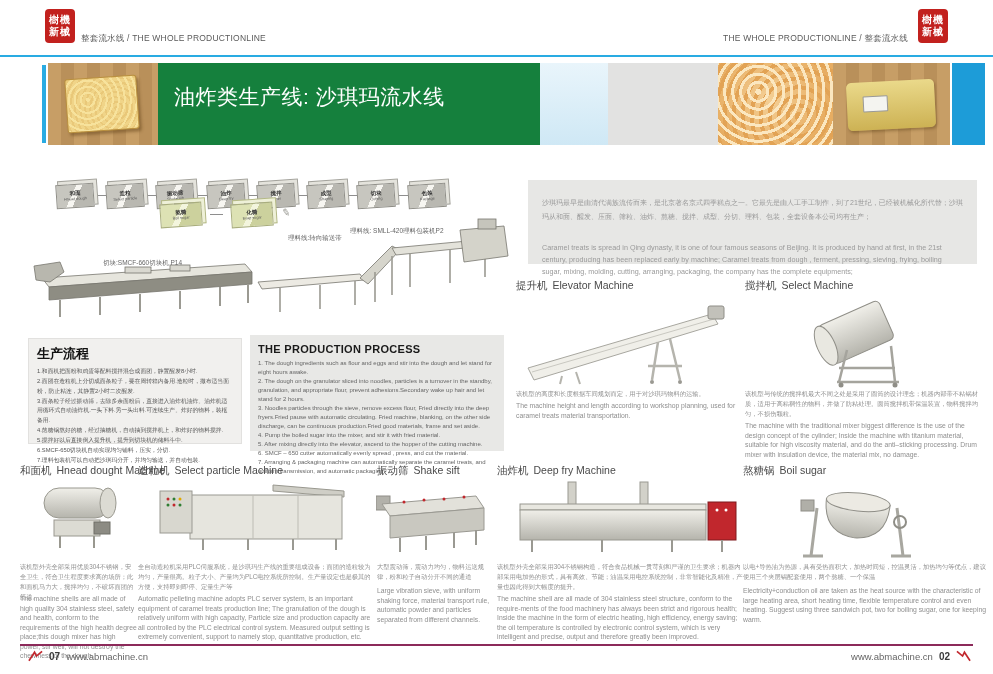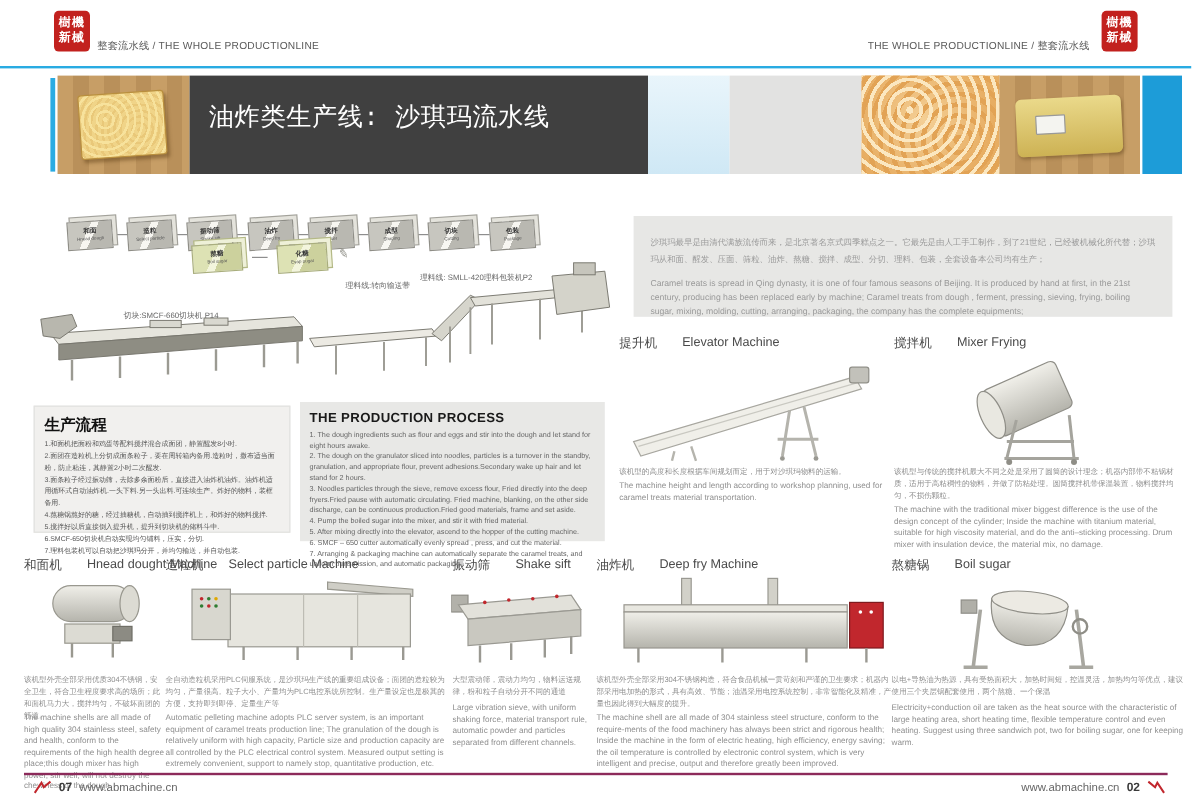--- a/index.html
+++ b/index.html
@@ -8,21 +8,21 @@
   .abs{position:absolute;}
 
   
   .seal{width:30px;height:34px;background:#c2211e;border-radius:4px;color:#fff;
         display:flex;flex-direction:column;justify-content:center;text-align:center;
         font-size:10px;font-weight:bold;line-height:1.2;letter-spacing:1px;}
   .hdr-label{font-size:8.5px;color:#5a5a5a;letter-spacing:0.2px;white-space:nowrap;}
   .rule-blue{height:2px;background:#29abe2;}
 
   
-  .banner-gray{background:#404040;font-family:Liberation Mono, monospace;}
+  .banner-gray{background:#15803d;}
   .banner-title{color:#fff;font-size:21px;letter-spacing:0.5px;white-space:nowrap;}
   .banner-sub{color:#fff;font-size:11px;letter-spacing:0.2px;white-space:nowrap;}
   .photo-wood{background:repeating-linear-gradient(90deg,#c79e66 0 13px,#b9905a 13px 26px);}
   .sachima{position:absolute;background:
       repeating-radial-gradient(circle at 30% 40%, #f7e29c 0 2px, rgba(0,0,0,0) 2px 6px),
       repeating-radial-gradient(circle at 70% 60%, #e9c879 0 2px, rgba(0,0,0,0) 2px 5px),
       #f0d488;border:1px solid #b98f3e;border-radius:3px;box-shadow:2px 3px 3px rgba(90,60,20,.45);}
   .photo-closeup{background:
       repeating-radial-gradient(circle at 35% 35%, #fbe7c0 0 3px, rgba(0,0,0,0) 3px 8px),
       repeating-radial-gradient(circle at 70% 65%, #e2a355 0 4px, rgba(0,0,0,0) 4px 9px),
@@ -47,31 +47,31 @@
       border-color:#a9ae7d;box-shadow:3px -3px 0 0 #eef0d8,3px -3px 0 1px #b4b986;}
   .dash{width:13px;border-top:1.5px solid #8e8e8e;margin-top:11px;}
   .pencil{font-size:10px;color:#8e8e86;transform:rotate(10deg);margin-top:4px;}
 
   
   .graybox{background:#e7e7e5;}
   .p-title{display:flex;gap:14px;align-items:baseline;}
   .pt-zh{font-size:12px;font-weight:bold;color:#1a1a1a;}
   .pt-en{font-size:12px;font-weight:bold;color:#1a1a1a;letter-spacing:0.3px;}
   .p-zh{font-size:7px;line-height:2.0;color:#9a9a9a;margin-top:6px;}
-  .p-en{font-size:7.2px;line-height:1.7;color:#9a9a9a;margin-top:6px;}
+  .p-en{font-size:7.2px;line-height:1.7;color:#9a9a9a;margin-top:18px;}
 
   .proc-zh-box{background:#f1f0ee;border:1px solid #e2e1df;}
   .proc-zh-title{font-size:13px;font-weight:bold;color:#111;margin-bottom:4px;}
   .proc-zh-step{font-size:5.8px;line-height:1.7;color:#555;}
   .proc-en-box{background:#e8e8e6;}
   .proc-en-title{font-size:11px;font-weight:bold;color:#1a1a1a;margin-bottom:4px;letter-spacing:0.3px;}
   .proc-en-step{font-size:6px;line-height:1.5;color:#666;}
 
   
-  .m-caption{display:flex;gap:21px;font-size:10.5px;color:#4a4a4a;white-space:nowrap;}
+  .m-caption{display:flex;gap:5px;font-size:10.5px;color:#4a4a4a;white-space:nowrap;}
   .m-zh{font-size:6.3px;line-height:1.6;color:#8f8f8f;}
   .m-en{font-size:6.8px;line-height:1.4;color:#8f8f8f;margin-top:2px;}
 
   .diagram-label{font-size:6.5px;color:#666;white-space:nowrap;}
 
   
   .footer-line{height:1.5px;background:#8c2a5a;}
   .footer-group{display:flex;align-items:center;gap:6px;}
   .pageno{font-size:10px;font-weight:bold;color:#3a3a3a;}
   .url{font-size:9.5px;color:#666;}
@@ -219,21 +219,21 @@
     <path d="M138,46 L132,84 M150,43 L160,84 M128,70 L162,70" stroke="#b5b4ad" stroke-width="2.5" fill="none"></path>
     <path d="M42,80 L40,88 M56,76 L60,88" stroke="#b5b4ad" stroke-width="2" fill="none"></path>
     <circle cx="132" cy="86" r="2" fill="#9a9992"></circle>
       <circle cx="160" cy="86" r="2" fill="#9a9992"></circle>
   </svg>
   <div class="abs m-zh" style="left:516px;top:389px;width:232px">该机型的高度和长度根据车间规划而定，用于对沙琪玛物料的运输。</div>
   <div class="abs m-en" style="left:516px;top:399px;width:226px">The machine height and length according to workshop planning, used for caramel treats material transportation.</div>
 
   <div class="abs m-caption" style="left:745px;top:279px">
     <span>搅拌机</span>
-    <span>Mixer Frying</span>
+    <span>Select Machine</span>
   </div>
   <svg class="abs" style="left:795px;top:294px" width="130" height="94" viewBox="0 0 130 94">
     <g transform="rotate(-24 50 40)">
       <rect x="28" y="22" width="66" height="42" rx="5" fill="url(#steel2)" stroke="#8f8e87"></rect>
       <defs>
           <linearGradient id="steel2" x1="0" y1="0" x2="0" y2="1">
         <stop offset="0" stop-color="#f0efe9"></stop>
             <stop offset="1" stop-color="#b5b4ac"></stop>
           </linearGradient>
         </defs>

